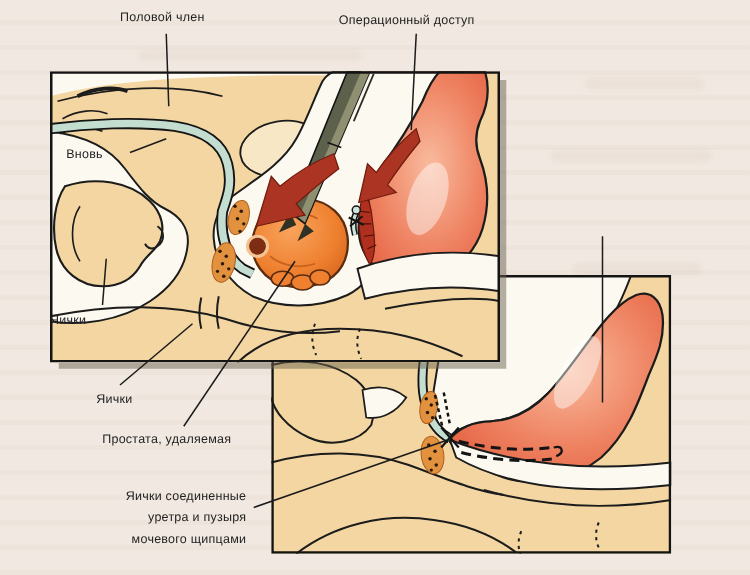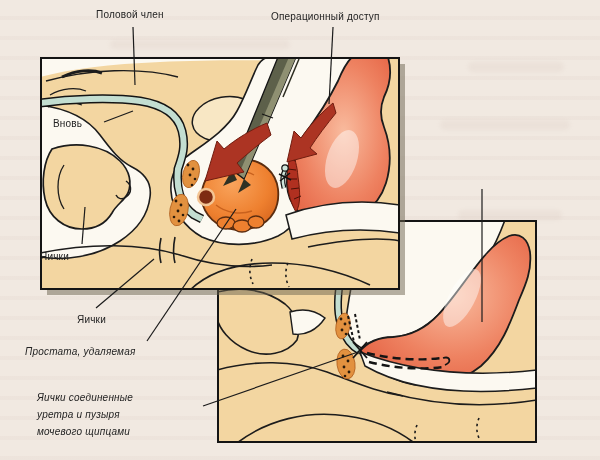--- a/index.html
+++ b/index.html
@@ -9,21 +9,21 @@
   .page::before{content:"";position:absolute;inset:0;
         background:repeating-linear-gradient(180deg, rgba(255,255,255,0) 0 16px, rgba(214,196,188,.14) 16px 20px);
         pointer-events:none;}
   .ghost{position:absolute;background:#cdb8ae;opacity:.16;border-radius:6px;filter:blur(2px);}
   .panel{position:absolute;}
   .panel svg{display:block;}
   .p1{left:40px;top:57px;z-index:2;box-shadow:6px 6px 0 -1px rgba(108,100,80,.5);}
   .p2{left:217px;top:220px;z-index:1;}
   .overlay{position:absolute;left:0;top:0;z-index:3;pointer-events:none;}
   .lbl{position:absolute;z-index:4;font-size:10px;line-height:17px;letter-spacing:.2px;white-space:nowrap;}
-  .lbl.right{white-space:normal;font-style:italic;}
+  .lbl.right{text-align:right;white-space:normal;}
 </style>
 </head>
 <body>
 
 <div class="page">
 
   <div class="ghost" style="left:468px;top:62px;width:96px;height:10px"></div>
   <div class="ghost" style="left:440px;top:120px;width:130px;height:10px"></div>
   <div class="ghost" style="left:458px;top:210px;width:104px;height:10px"></div>
   <div class="ghost" style="left:110px;top:40px;width:180px;height:9px"></div>

